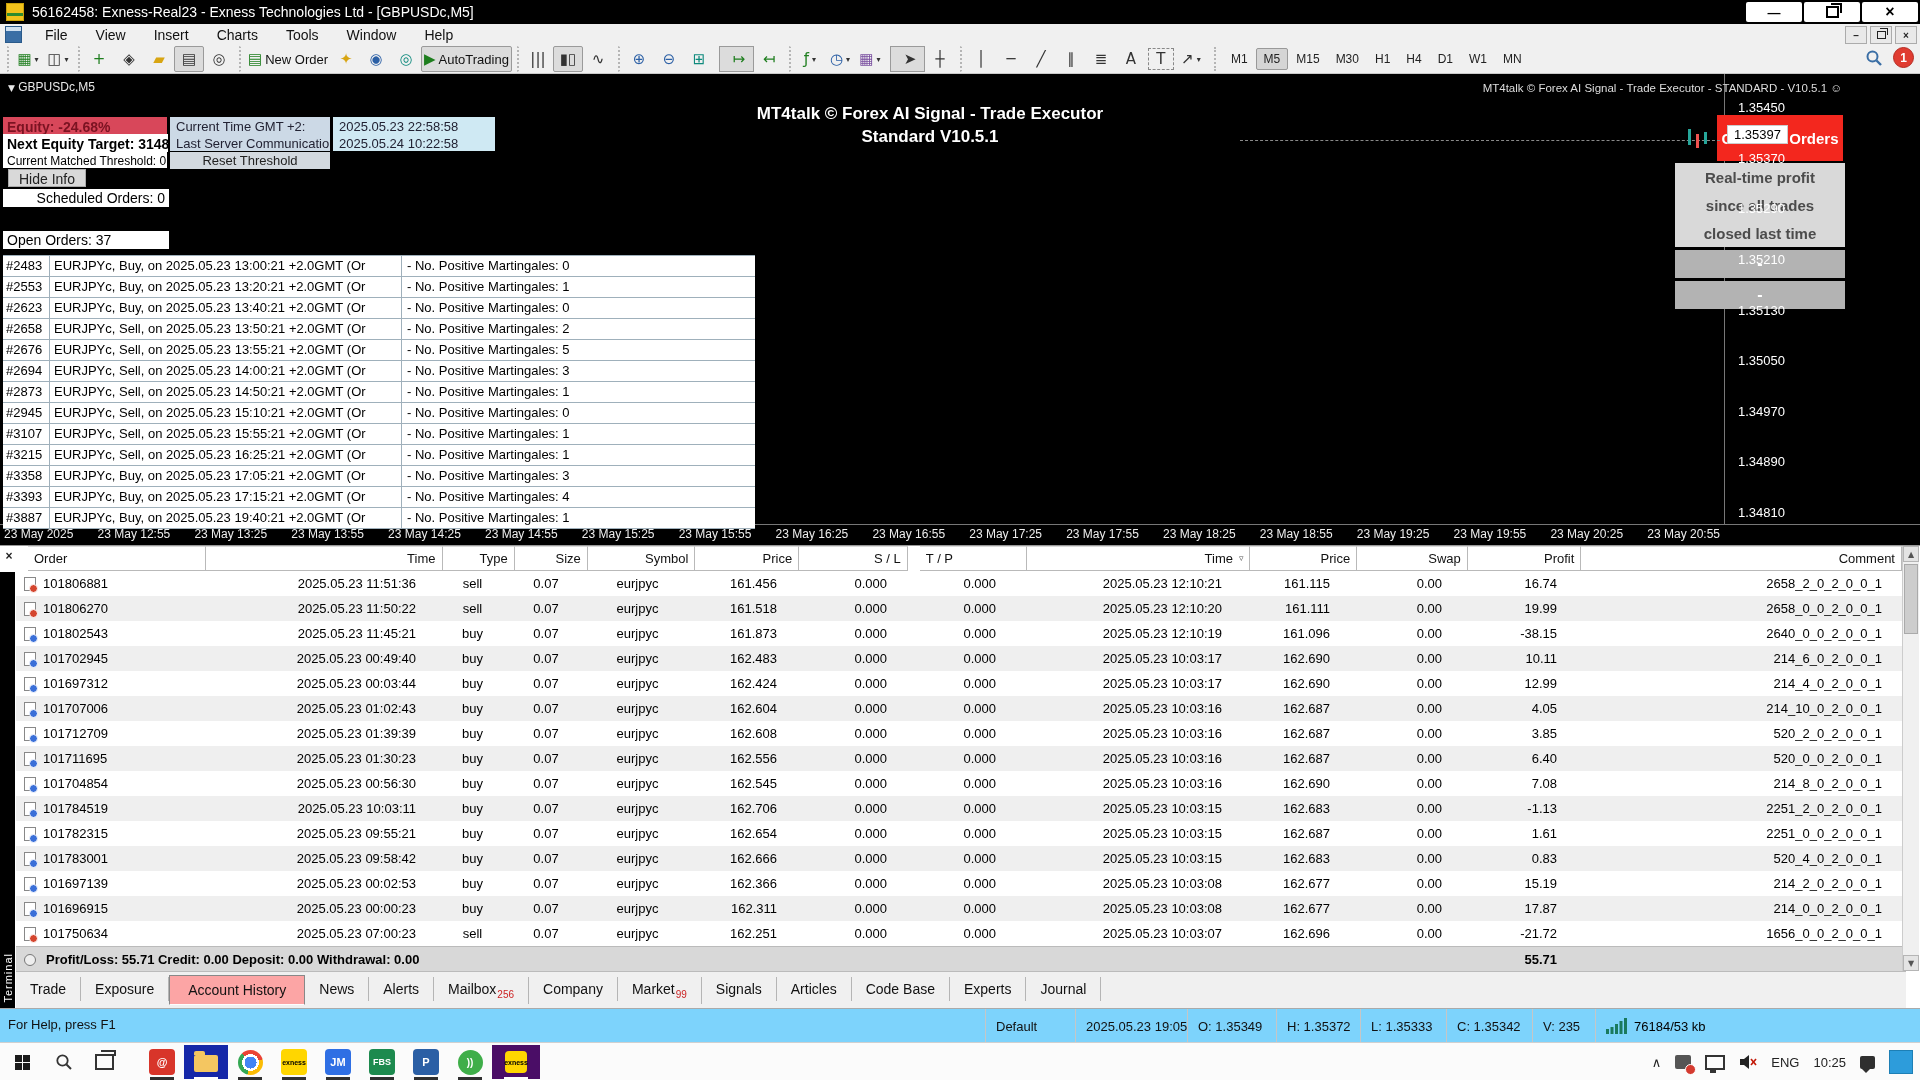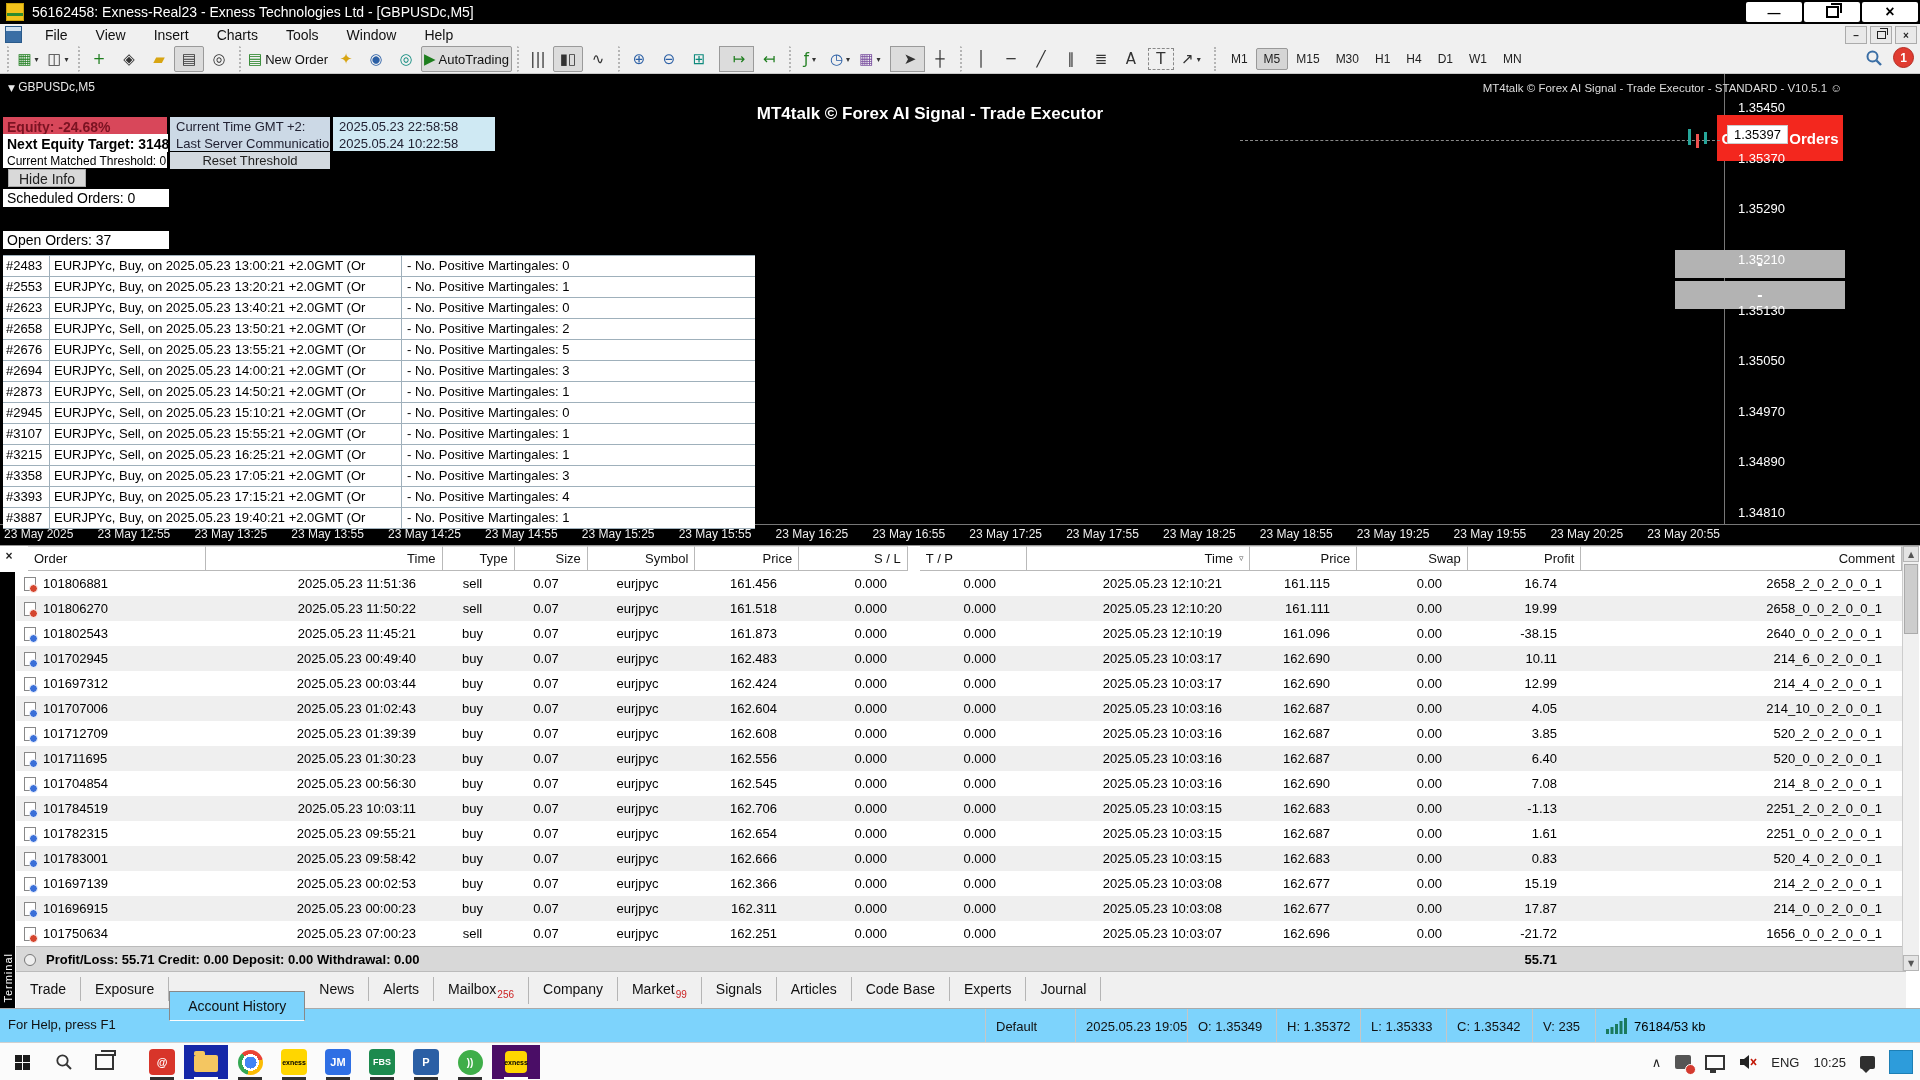--- a/index.html
+++ b/index.html
@@ -124,21 +124,21 @@
   #summary-profit{position:absolute;left:1446px;width:115px;text-align:right;padding-right:20px;box-sizing:border-box;}
   
   #tscroll{position:absolute;right:1px;top:0;width:16px;height:425px;background:#f0f0f0;border-left:1px solid #ccc;}
   .scr-arrow{position:absolute;left:0;width:16px;height:16px;background:#e4e4e4;border:1px solid #b5b5b5;box-sizing:border-box;
              font-size:8px;display:flex;align-items:center;justify-content:center;color:#555;}
   #tscroll-thumb{position:absolute;left:1px;top:18px;width:14px;height:70px;background:#cdcdcd;border:1px solid #aaa;box-sizing:border-box;}
 
   
   #tabs{position:absolute;left:16px;top:425px;width:1890px;height:38px;background:#f0f0f0;display:flex;align-items:flex-start;padding-top:3px;box-sizing:border-box;border-top:1px solid #bbb;}
   .tab{font-size:14px;color:#111;padding:4px 14px;border-right:1px solid #b5b5b5;position:relative;margin-top:2px;}
-  .tab.active{background:#7dd3fc;border:1px solid #888;border-bottom:1px solid #fdfdfd;margin-top:16px;padding:6px 18px 6px;z-index:2;}
+  .tab.active{background:#fca5a5;border:1px solid #888;border-bottom:1px solid #fdfdfd;margin-top:0;padding:6px 18px 6px;z-index:2;}
   .tab-badge{font-size:10px;color:#cc2222;vertical-align:sub;margin-left:1px;}
 
   
   #statusbar{position:absolute;left:0;top:1008px;width:1920px;height:34px;background:#7dd3fc;border-top:1px solid #aaa;font-size:13px;}
   #status-help{position:absolute;left:8px;top:8px;color:#111;}
   #status-segs{position:absolute;left:985px;top:0;height:34px;display:flex;align-items:stretch;}
   .sseg{border-left:1px solid #c6c6c6;display:flex;align-items:center;padding:0 10px;box-sizing:border-box;color:#111;white-space:nowrap;}
   .s0{width:90px;} .s1{width:112px;} .s2{width:89px;} .s3{width:84px;} .s4{width:86px;} .s5{width:86px;} .s6{width:63px;}
   #conn-seg{border-left:1px solid #c6c6c6;display:flex;align-items:center;gap:6px;padding:0 10px;}
 
@@ -382,29 +382,30 @@
     <div id="plot-border"></div>
     <div id="time-axis-border"></div>
 
     <span id="chart-symbol">
       <span class="glyph" style="font-size:9px;">▼</span>
       <span>GBPUSDc,M5</span>
     </span>
 
     <div id="watermark">
       <div>MT4talk © Forex AI Signal - Trade Executor</div>
+      <div>Standard V10.5.1</div>
     </div>
 
     <span id="chart-header-right">MT4talk © Forex AI Signal - Trade Executor - STANDARD - V10.5.1 ☺</span>
 
     <div class="ibox equity" style="left:3px;top:43px;width:164px;height:17px;">Equity: -24.68%</div>
     <div class="ibox wbox target" style="left:3px;top:60px;width:165px;height:18px;border:none;">Next Equity Target: 3148.</div>
     <div class="ibox wbox thresh" style="left:3px;top:78px;width:164px;height:16px;border:none;">Current Matched Threshold: 0.0</div>
     <div class="ibox graybtn" style="left:8px;top:95px;width:78px;height:18px;font-size:14px;line-height:18px;">Hide Info</div>
-    <div class="ibox wbox" style="left:3px;top:115px;width:166px;height:18px;border:none;font-size:14px;padding:1px 4px;">Scheduled Orders: 0</div>
+    <div class="ibox wbox" style="left:3px;top:115px;width:166px;height:18px;border:none;font-size:14px;padding:1px 4px;text-align:right;">Scheduled Orders: 0</div>
     <div class="ibox wbox" style="left:3px;top:157px;width:166px;height:18px;border:none;font-size:14px;padding:1px 4px;">Open Orders: 37</div>
 
     <div class="ibox bluelabel" style="left:170px;top:43px;width:160px;height:17px;">Current Time GMT +2:</div>
     <div class="ibox cyanval" style="left:333px;top:43px;width:162px;height:17px;">2025.05.23 22:58:58</div>
     <div class="ibox bluelabel" style="left:170px;top:60px;width:160px;height:17px;">Last Server Communication:</div>
     <div class="ibox cyanval" style="left:333px;top:60px;width:162px;height:17px;">2025.05.24 10:22:58</div>
     <div class="ibox graybtn" style="left:170px;top:78px;width:160px;height:17px;font-size:13px;line-height:17px;border:none;background:#d3d9df;">Reset Threshold</div>
 
     <div id="orders-list">
 
@@ -469,20 +470,26 @@
           <span class="o-mart">- No. Positive Martingales: 4</span>
         </div>
         <div class="orow">
           <span class="o-id">#3887</span>
           <span class="o-desc">EURJPYc, Buy, on 2025.05.23 19:40:21 +2.0GMT  (Or</span>
           <span class="o-mart">- No. Positive Martingales: 1</span>
         </div>
       </div>
 
     <div id="close-all">Close All Orders</div>
+    <div id="profit-panel">
+
+    <span>Real-time profit</span>
+        <span>since all trades</span>
+        <span>closed last time</span>
+      </div>
     <div class="dashbtn" style="top:176px;">-</div>
     <div class="dashbtn" style="top:207px;">-</div>
 
     <div id="price-axis">
 
     <span class="price-label">1.35450</span>
         <span class="price-label">1.35370</span>
         <span class="price-label">1.35290</span>
         <span class="price-label">1.35210</span>
         <span class="price-label">1.35130</span>

